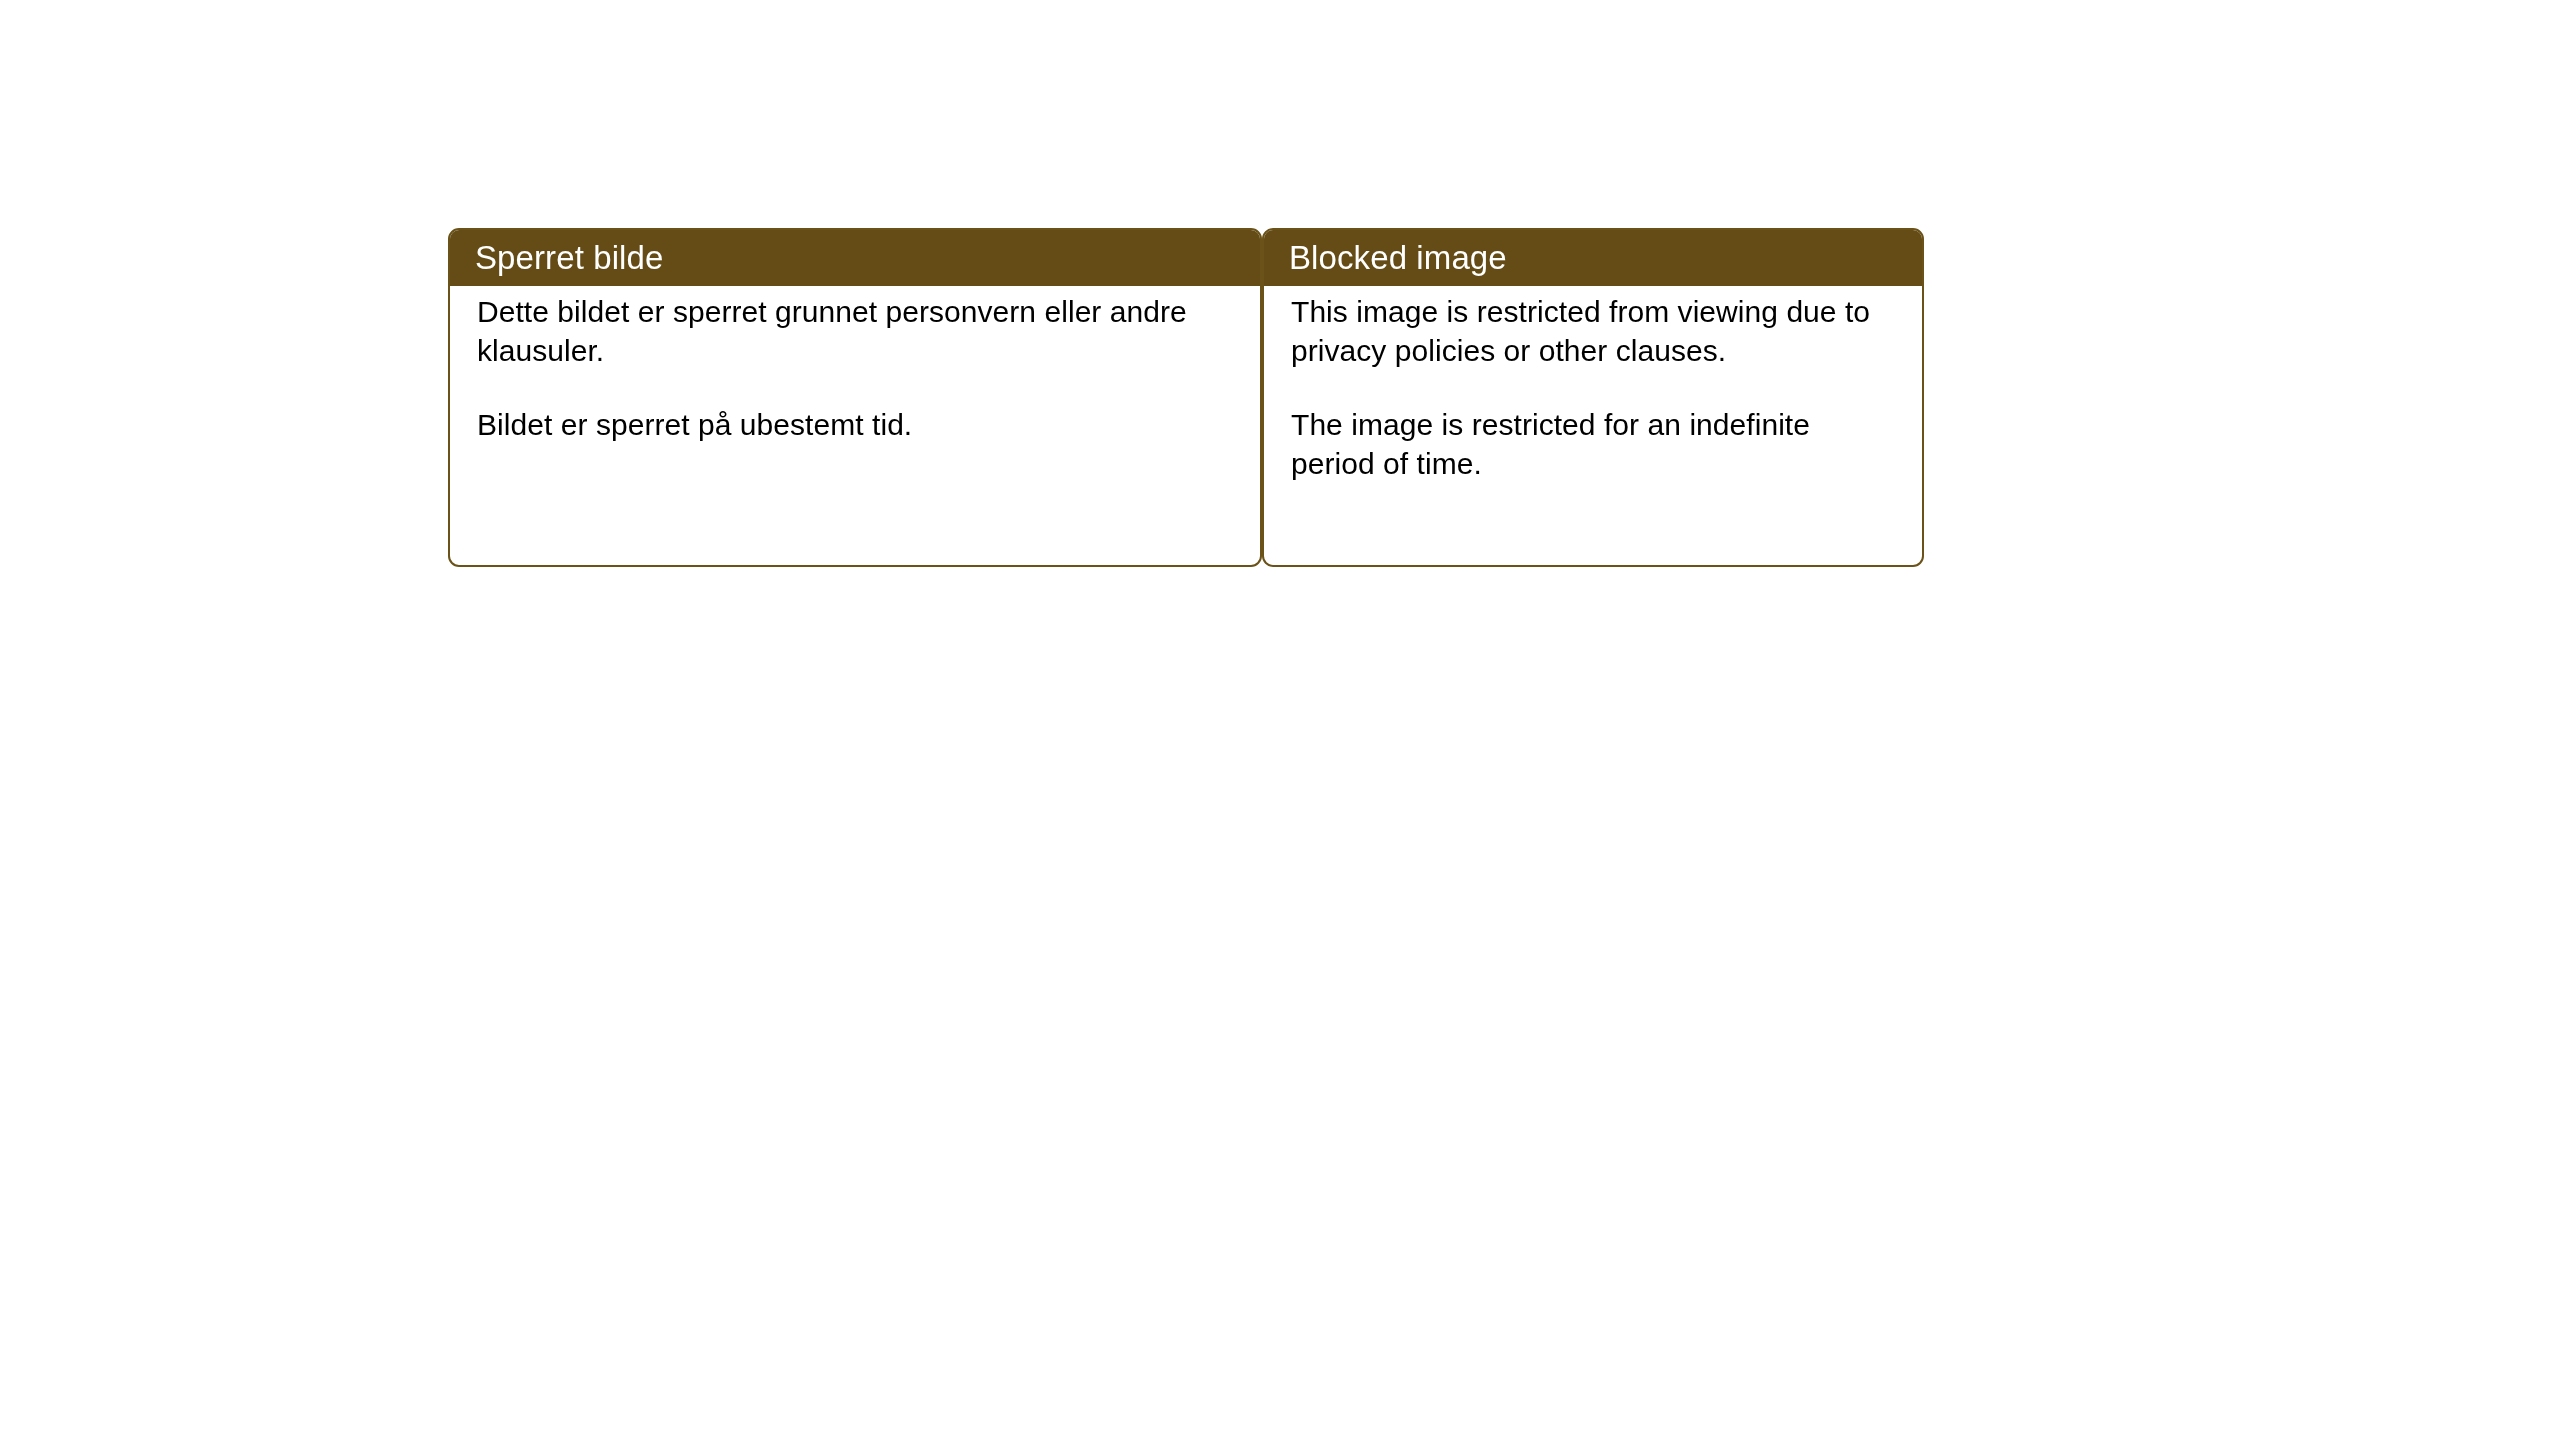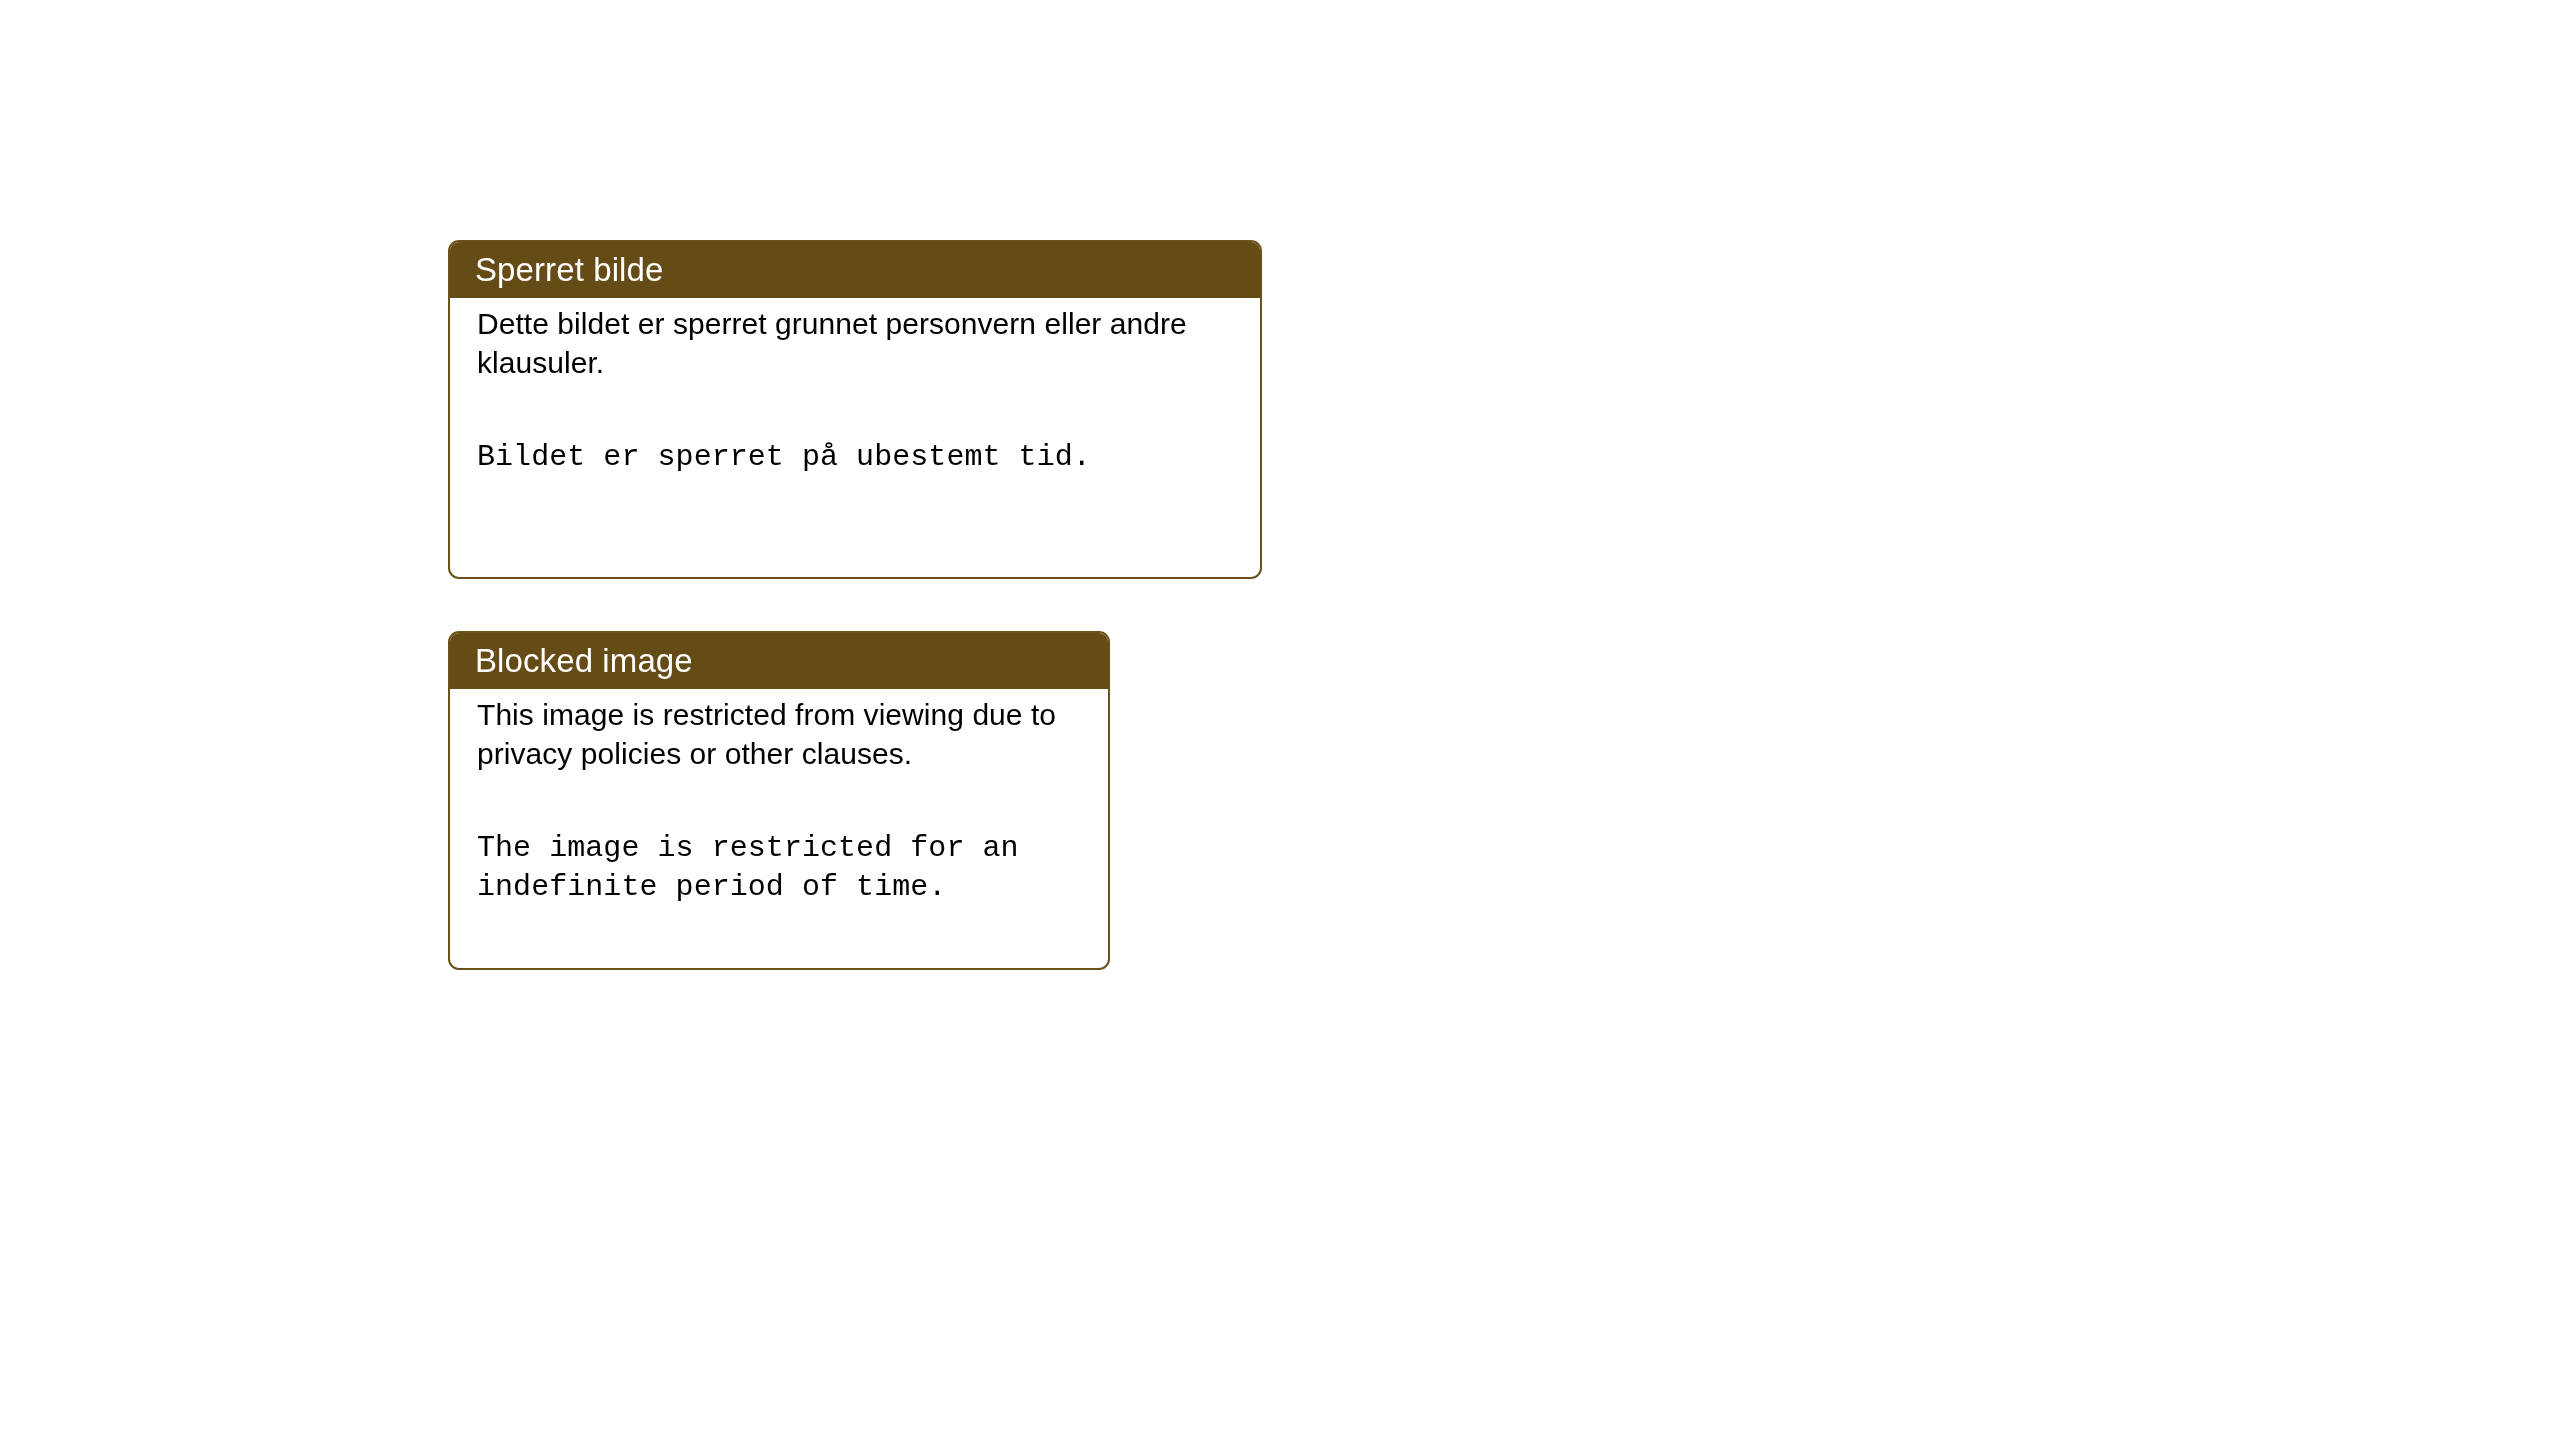--- a/index.html
+++ b/index.html
@@ -12,25 +12,24 @@
     height: 1440px;
     position: relative;
     overflow: hidden;
     font-family: "Liberation Sans", sans-serif;
     -webkit-font-smoothing: antialiased;
   }
 
   #notice-area {
     position: absolute;
     left: 448px;
-    top: 240px;
+    top: 228px;
     display: flex;
-    flex-direction: column;
+    flex-direction: row;
     align-items: flex-start;
-    gap: 52px;
   }
 
   .notice-panel {
     background: #ffffff;
     border: 2px solid #6b5218;
     border-radius: 11px;
     box-sizing: border-box;
     height: 339px;
     display: flex;
     flex-direction: column;
@@ -65,22 +64,21 @@
 
   .panel-body p {
     margin: 0;
     color: #000000;
     font-size: 30px;
     line-height: 1.30;
     letter-spacing: 0.05px;
   }
 
   .panel-body p.para-gap {
-    margin-top: 56px;
-    font-family: Liberation Mono, monospace;
+    margin-top: 35px;
   }
 </style>
 </head>
 <body>
 
 <div id="notice-area">
 
   <section class="notice-panel panel-no">
     <div class="panel-header">Sperret bilde</div>
     <div class="panel-body">

